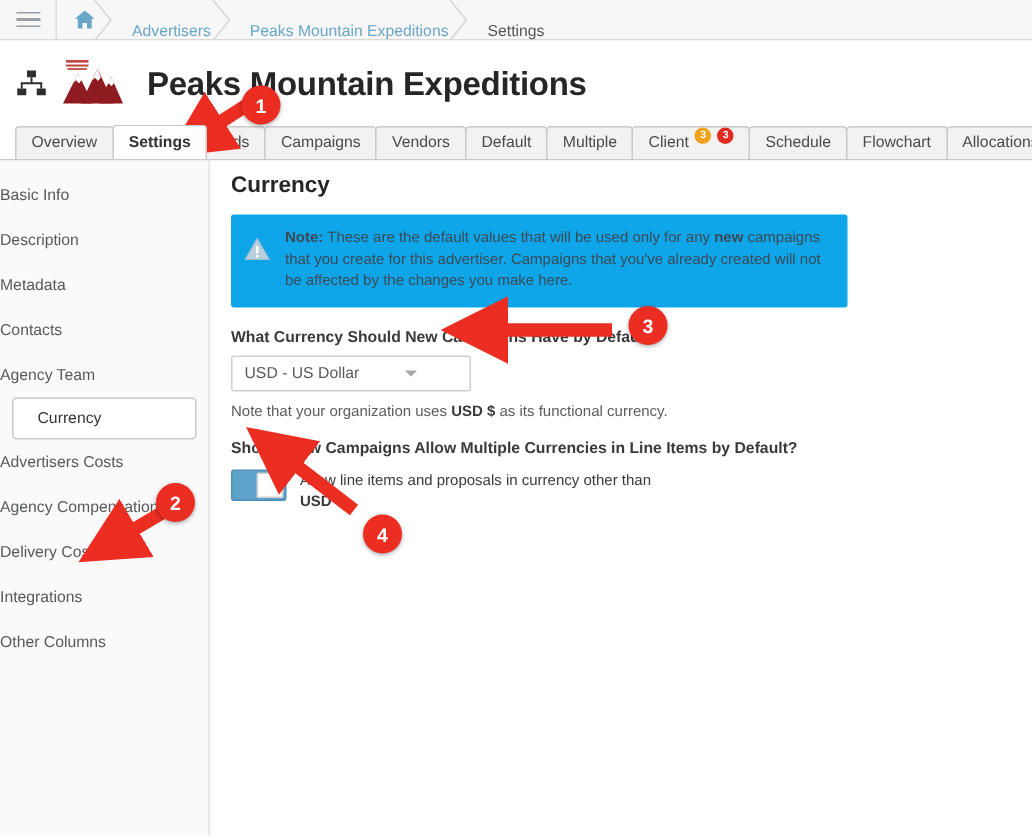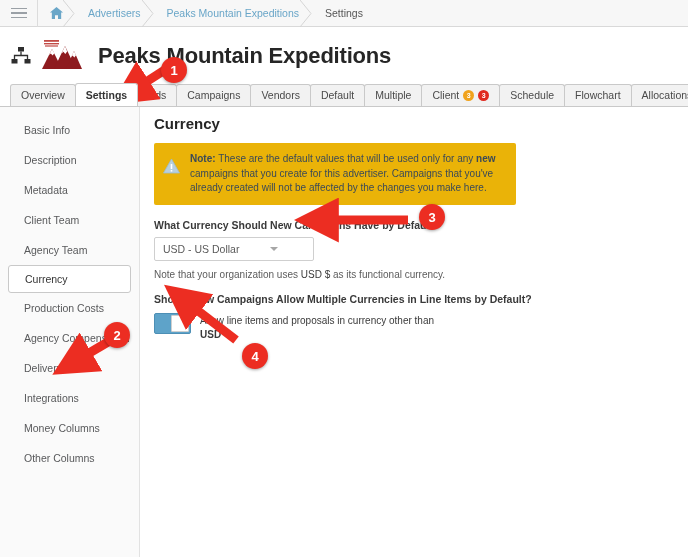--- a/index.html
+++ b/index.html
@@ -22,21 +22,21 @@
     width: 38px; height: 26px;
     display: flex; flex-direction: column; justify-content: center; align-items: center;
     gap: 3px; border-right: 1px solid #dcdcdc; height: 27px;
   }
   .hamburger span { display: block; width: 16px; height: 1.6px; background: #9aa0a6; }
   .crumb-home {
     display: flex; align-items: center; justify-content: center;
     width: 36px; height: 27px; position: relative;
   }
   .crumb {
-    position: relative; height: 27px; display: flex; align-items: center;
+    position: relative; height: 27px; display: flex; align-items: flex-end;
     padding: 0 12px 0 14px; font-size: 10.5px; color: #6aa6c8;
     white-space: nowrap;
   }
   .crumb.current { color: #555; }
   .chev {
     position: absolute; right: -1px; top: 0; width: 12px; height: 27px;
     pointer-events: none;
   }
   .chev svg { display: block; }
 
@@ -59,21 +59,21 @@
     display: flex; align-items: flex-end; padding-left: 10px;
   }
   .tab {
     height: 22px; line-height: 21px; padding: 0 10px;
     font-size: 10.5px; color: #4a4a4a;
     background: #f2f2f2;
     border: 1px solid #c9c9c9; border-bottom: none;
     margin-right: -1px;
     border-radius: 3px 3px 0 0;
     white-space: nowrap;
-    display: flex; align-items: center; gap: 4px;
+    display: flex; align-items: flex-start; gap: 4px;
   }
   .tab.active {
     background: #fff; font-weight: bold; color: #333;
     height: 23px; line-height: 22px; position: relative; z-index: 3;
   }
   .badge {
     display: inline-flex; align-items: center; justify-content: center;
     width: 11px; height: 11px; border-radius: 50%;
     font-size: 7px; color: #fff; font-weight: bold; line-height: 1;
   }
@@ -81,37 +81,37 @@
   .badge.red { background: #e02b20; }
 
   
   .sidebar {
     position: absolute; left: 0; top: 107px; width: 140px; height: 450px;
     background: #fafafa; border-right: 1px solid #e2e2e2;
     padding-top: 8px;
   }
   .side-item {
     height: 30px; display: flex; align-items: center;
-    padding-left: 24px; font-size: 10.5px; color: #58595b;
+    font-size: 10.5px; color: #58595b;
     background: transparent;
   }
   .side-item.selected {
     background: #fff; border: 1px solid #c9c9c9; border-radius: 3px;
     margin: 0 8px 0 8px; padding-left: 16px; height: 28px;
     font-weight: normal; color: #333;
   }
 
   
   .main { position: absolute; left: 141px; top: 107px; width: 547px; height: 450px; background: #fff; }
   .section-title {
     margin: 8px 0 0 13px; font-size: 15px; font-weight: bold; color: #262626;
   }
   .notebox {
-    margin: 11px 0 0 13px; width: 362px; min-height: 52px;
-    background: #eab308; border-radius: 2px;
+    margin: 11px 0 0 13px; width: 411px; min-height: 52px;
+    background: #0ea5e9; border-radius: 2px;
     display: flex; padding: 9px 10px 9px 9px; gap: 9px;
   }
   .note-icon { flex: 0 0 auto; width: 18px; padding-top: 6px; }
   .note-text { font-size: 10px; color: #3b4a57; line-height: 1.45; }
   .note-text b { font-weight: bold; }
 
   .field-label {
     margin: 14px 0 0 13px; font-size: 10.5px; font-weight: bold; color: #3a3a3a;
   }
   .select-wrap {
@@ -125,21 +125,21 @@
   }
   .select-caret {
     position: absolute; right: 9px; top: 10px;
     width: 0; height: 0;
     border-left: 4px solid transparent; border-right: 4px solid transparent;
     border-top: 4px solid #a6a6a6;
   }
   .helper-text {
     margin: 8px 0 0 13px; font-size: 10px; color: #5c5c5c;
   }
-  .helper-text b { font-weight: normal; color: #3a3a3a; }
+  .helper-text b { font-weight: bold; color: #3a3a3a; }
 
   .toggle-row { margin: 8px 0 0 13px; display: flex; align-items: flex-start; gap: 9px; }
   .toggle {
     width: 37px; height: 21px; background: #5ea3c9;
     border: 1px solid #4d8fb5; border-radius: 2px;
     position: relative; flex: 0 0 auto;
   }
   .toggle .knob {
     position: absolute; right: 1px; top: 1px;
     width: 18px; height: 17px; background: #fff;
@@ -269,42 +269,39 @@
     <div class="side-item">
         <span>Basic Info</span>
       </div>
     <div class="side-item">
         <span>Description</span>
       </div>
     <div class="side-item">
         <span>Metadata</span>
       </div>
     <div class="side-item">
-        <span>Client Team</span>
+        <span>Contacts</span>
       </div>
     <div class="side-item">
         <span>Agency Team</span>
       </div>
     <div class="side-item selected">
         <span>Currency</span>
       </div>
     <div class="side-item">
-        <span>Production Costs</span>
+        <span>Advertisers Costs</span>
       </div>
     <div class="side-item">
         <span>Agency Compensation</span>
       </div>
     <div class="side-item">
         <span>Delivery Costs</span>
       </div>
     <div class="side-item">
         <span>Integrations</span>
-      </div>
-    <div class="side-item">
-        <span>Money Columns</span>
       </div>
     <div class="side-item">
         <span>Other Columns</span>
       </div>
   </div>
 
   <div class="main">
     <div class="section-title">Currency</div>
 
     <div class="notebox">

